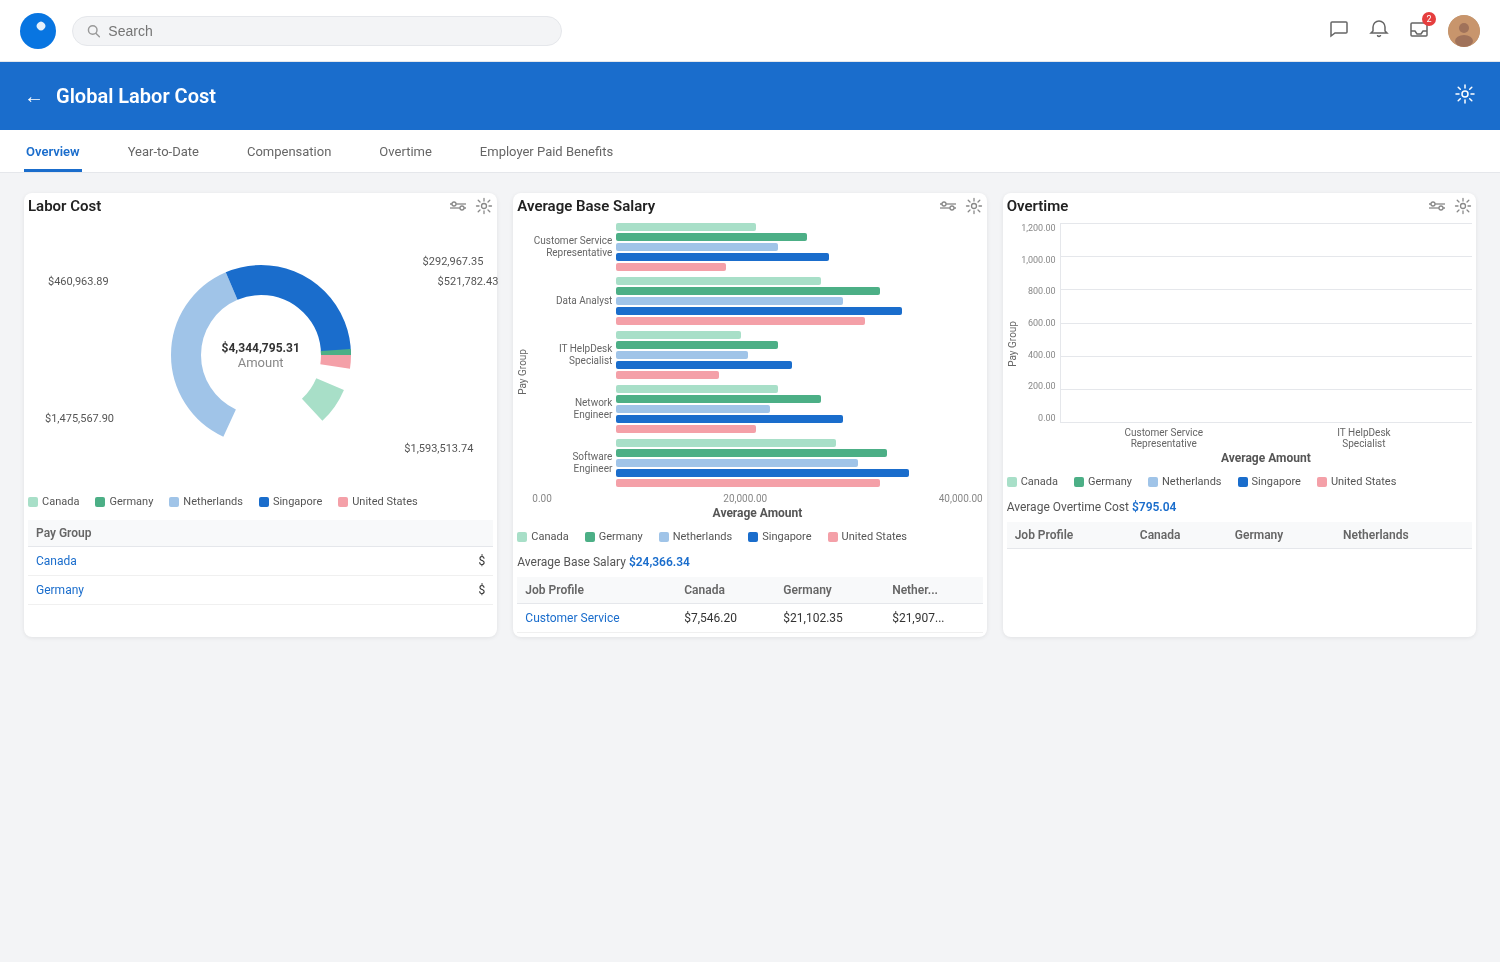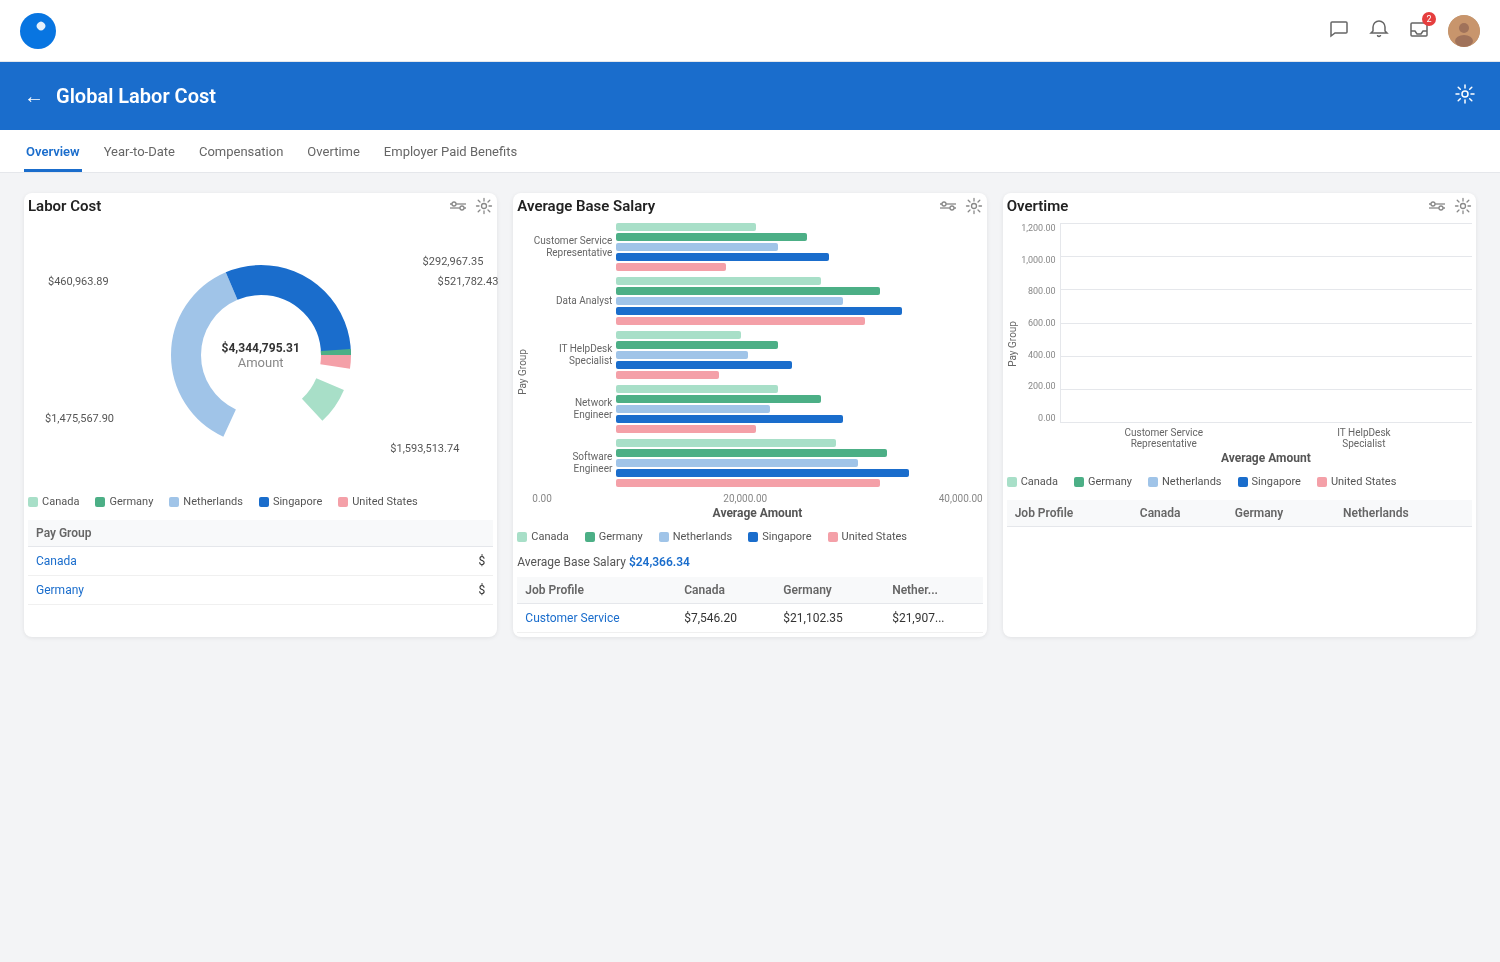--- a/index.html
+++ b/index.html
@@ -60,21 +60,21 @@
     .page-header .back-btn { color: white; font-size: 20px; cursor: pointer; }
     .page-header .title { color: white; font-size: 20px; font-weight: 600; }
     .page-header .gear { margin-left: auto; color: white; font-size: 20px; cursor: pointer; }
 
     
     .tabs-bar {
       background: #fff;
       display: flex; align-items: flex-end;
       padding: 0 24px;
       border-bottom: 1px solid #e5e7eb;
-      gap: 20px;
+      gap: 44px;
     }
     .tab {
       padding: 14px 2px 10px;
       font-size: 13px;
       color: #666;
       cursor: pointer;
       border-bottom: 3px solid transparent;
       white-space: nowrap;
     }
     .tab.active { color: #1a6dcc; border-bottom-color: #1a6dcc; font-weight: 600; }
@@ -167,20 +167,27 @@
     .vbar.c-us { background: #f4a0a8; }
   </style>
 </head>
 <body>
 
 <div class="top-nav">
   <div class="logo">
     <svg width="22" height="22" viewBox="0 0 22 22" fill="none">
       <path d="M11 3 Q14 0 17 3 Q20 6 17 9 Q14 12 11 9 Q8 6 11 3Z" fill="white" opacity="0.9"></path>
     </svg>
+  </div>
+  <div class="search-box">
+    <svg width="14" height="14" viewBox="0 0 14 14" fill="none">
+      <circle cx="6" cy="6" r="4.5" stroke="#999" stroke-width="1.5"></circle>
+      <line x1="9.5" y1="9.5" x2="13" y2="13" stroke="#999" stroke-width="1.5" stroke-linecap="round"></line>
+    </svg>
+    <input type="text" placeholder="Search" style="">
   </div>
   <div class="nav-icons">
     <div class="nav-icon">
       <svg width="22" height="22" viewBox="0 0 22 22" fill="none">
         <path d="M4 4h14a1 1 0 011 1v9a1 1 0 01-1 1H7l-4 3V5a1 1 0 011-1z" stroke="#666" stroke-width="1.5" fill="none"></path>
       </svg>
     </div>
     <div class="nav-icon">
       <svg width="22" height="22" viewBox="0 0 22 22" fill="none">
         <path d="M11 3a6 6 0 016 6v4l2 2H3l2-2V9a6 6 0 016-6z" stroke="#666" stroke-width="1.5" fill="none"></path>
@@ -255,21 +262,21 @@
 
         <circle cx="110" cy="110" r="75" fill="none" stroke="#a8dfc8" stroke-width="30" stroke-dasharray="31.5 471.2" stroke-dashoffset="-532.6"></circle>
 
         <circle cx="110" cy="110" r="75" fill="none" stroke="#4caf86" stroke-width="30" stroke-dasharray="56.5 471.2" stroke-dashoffset="62.4"></circle>
       </svg>
 
       <div style="position:absolute; top:30px; right:10px; font-size:11px; color:#555;">$292,967.35</div>
       <div style="position:absolute; top:50px; right:-5px; font-size:11px; color:#555;">$521,782.43</div>
       <div style="position:absolute; top:50px; left:20px; font-size:11px; color:#555;">$460,963.89</div>
       <div style="position:absolute; bottom:60px; left:17px; font-size:11px; color:#555;">$1,475,567.90</div>
-      <div style="position:absolute; bottom:30px; right:34px; font-size:11px; color:#555;">$1,593,513.74</div>
+      <div style="position:absolute; bottom:30px; right:20px; font-size:11px; color:#555;">$1,593,513.74</div>
 
       <div style="position:absolute; top:50%; left:50%; transform:translate(-50%,-50%); text-align:center;">
         <div class="donut-amount">$4,344,795.31</div>
         <div class="donut-label">Amount</div>
       </div>
     </div>
 
     <div class="legend">
       <div class="legend-item">
         <div class="legend-dot" style="background:#a8dfc8;"></div>
@@ -543,20 +550,24 @@
       <div class="legend-item">
         <div class="legend-dot" style="background:#1a6dcc;"></div>
         <span>Singapore</span>
       </div>
       <div class="legend-item">
         <div class="legend-dot" style="background:#f4a0a8;"></div>
         <span>United States</span>
       </div>
     </div>
 
+    <div class="avg-label">
+      <span>Average Overtime Cost</span>
+      <span class="avg-value">$795.04</span>
+    </div>
 
     <table class="small-table">
       <thead>
         <tr>
           <th>Job Profile</th>
           <th>Canada</th>
           <th>Germany</th>
           <th>Netherlands</th>
         </tr>
       </thead>

